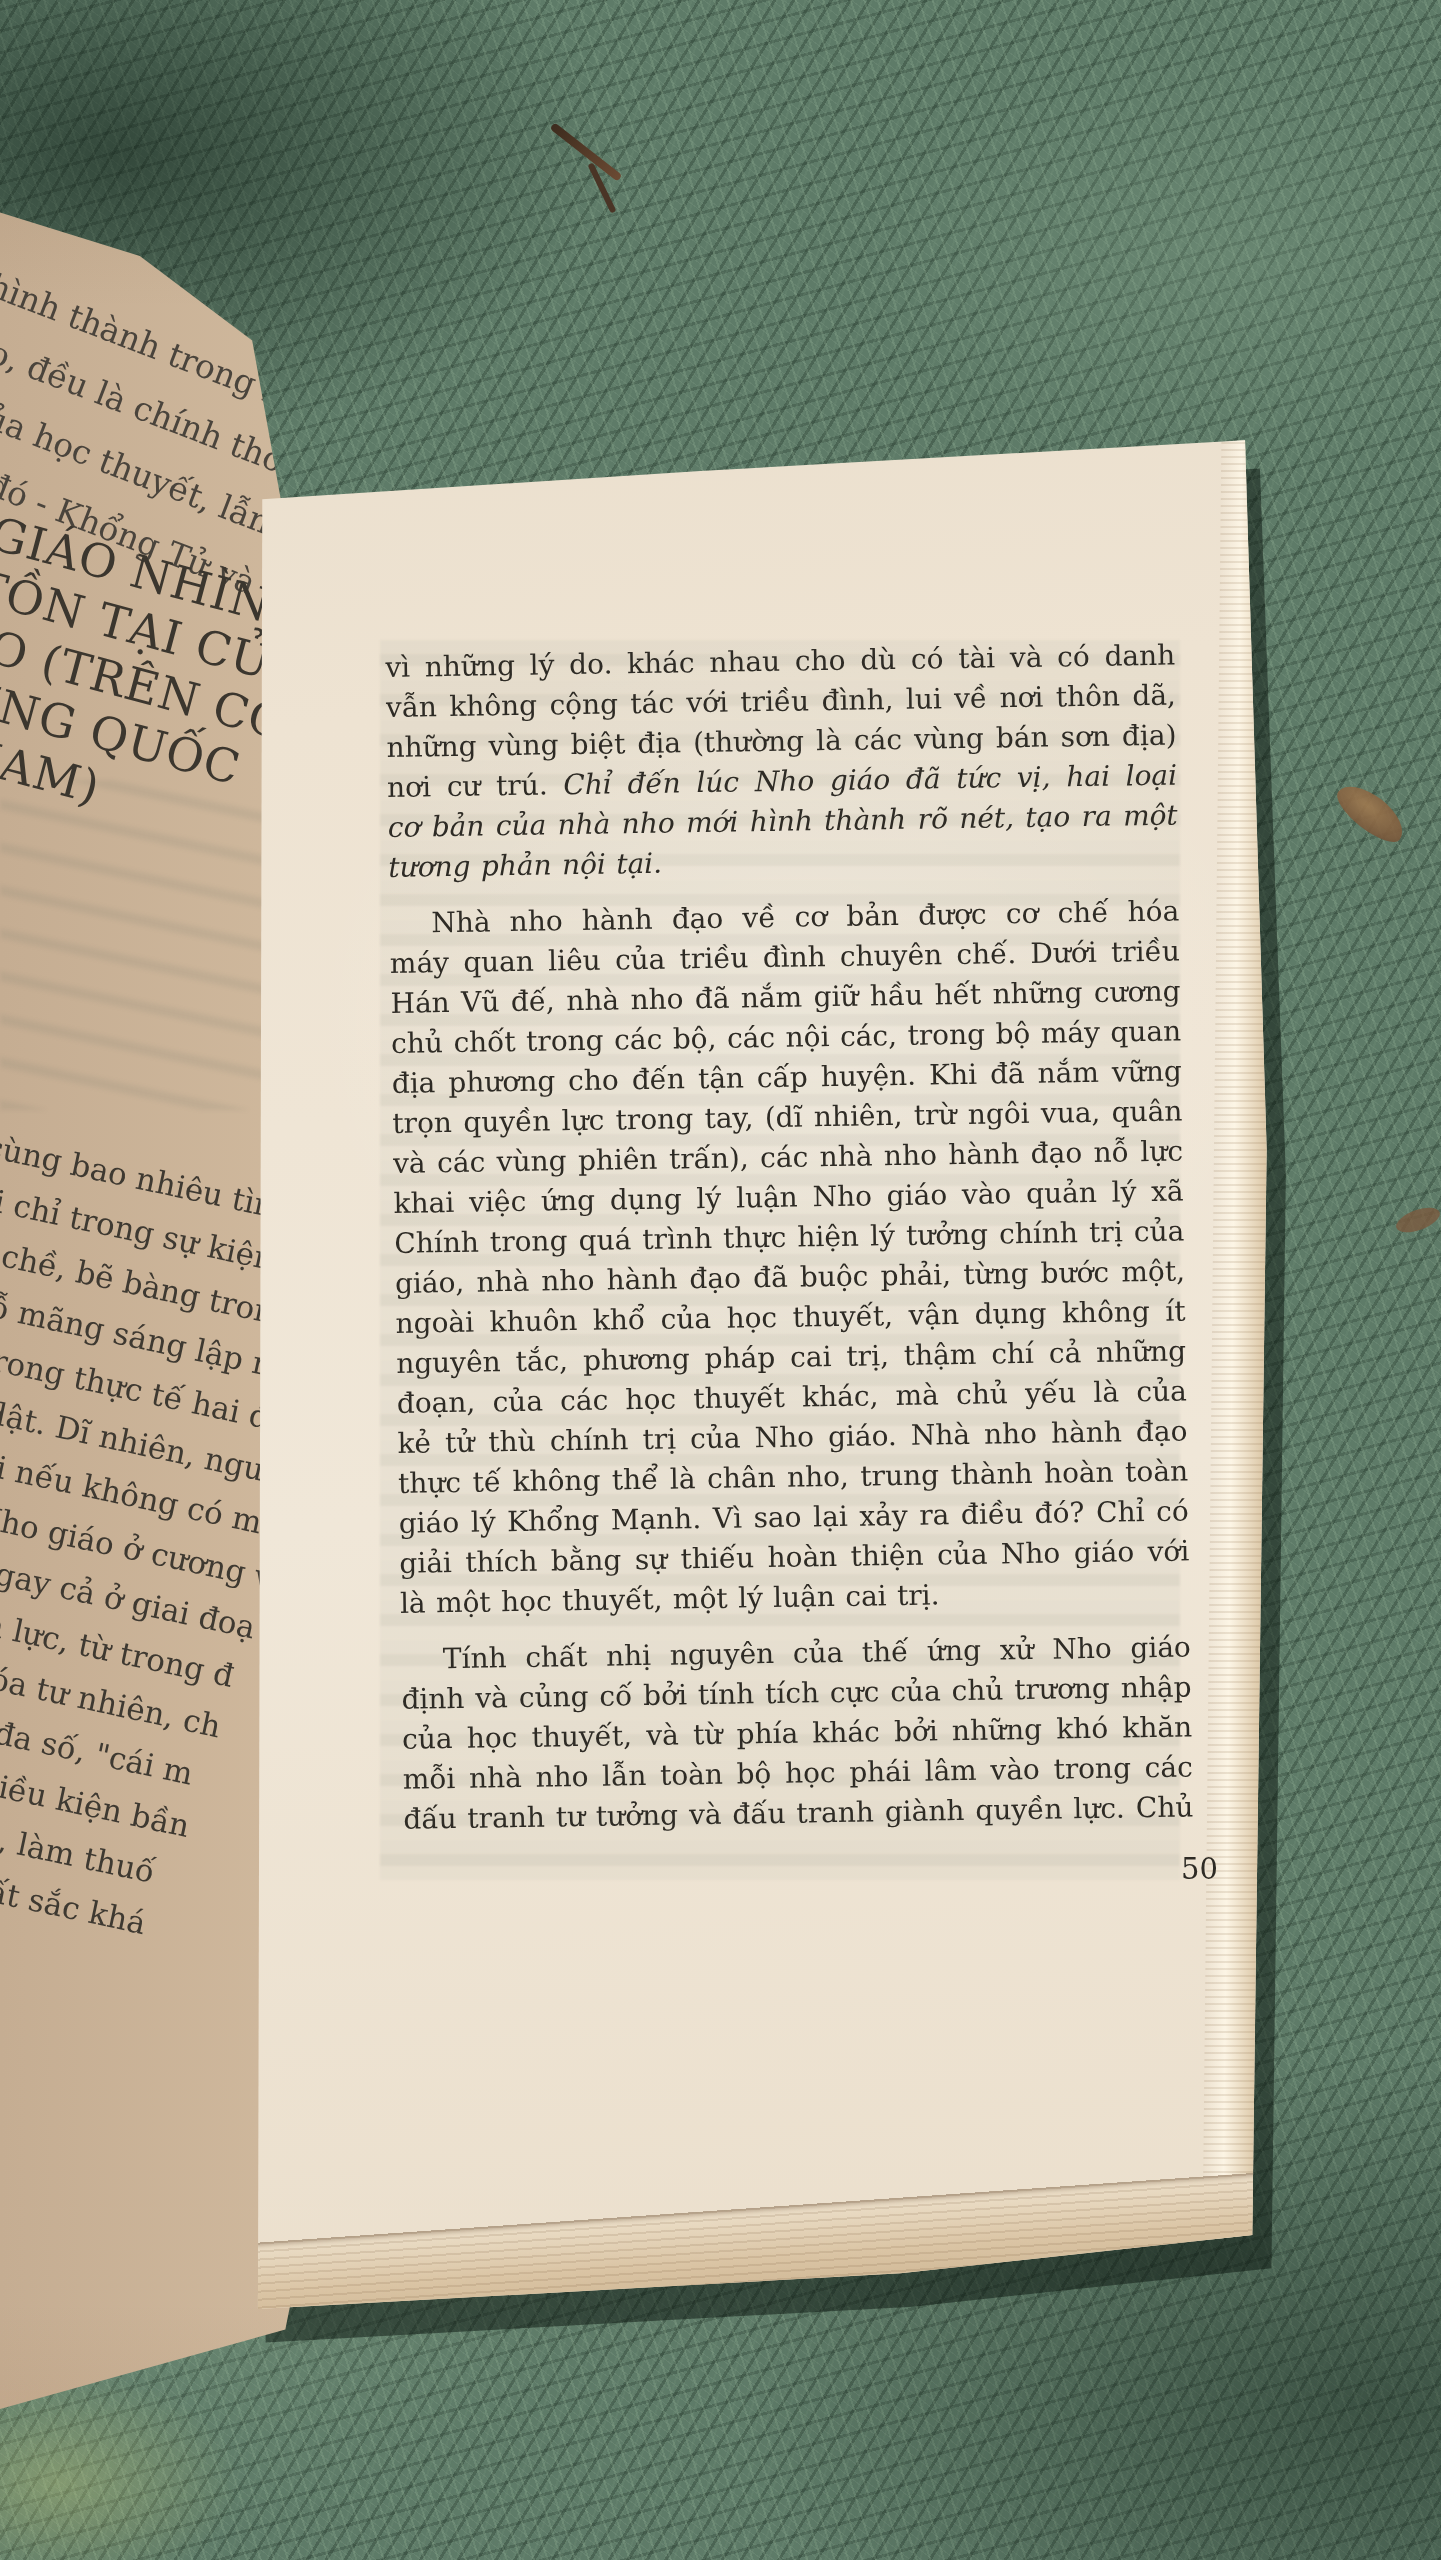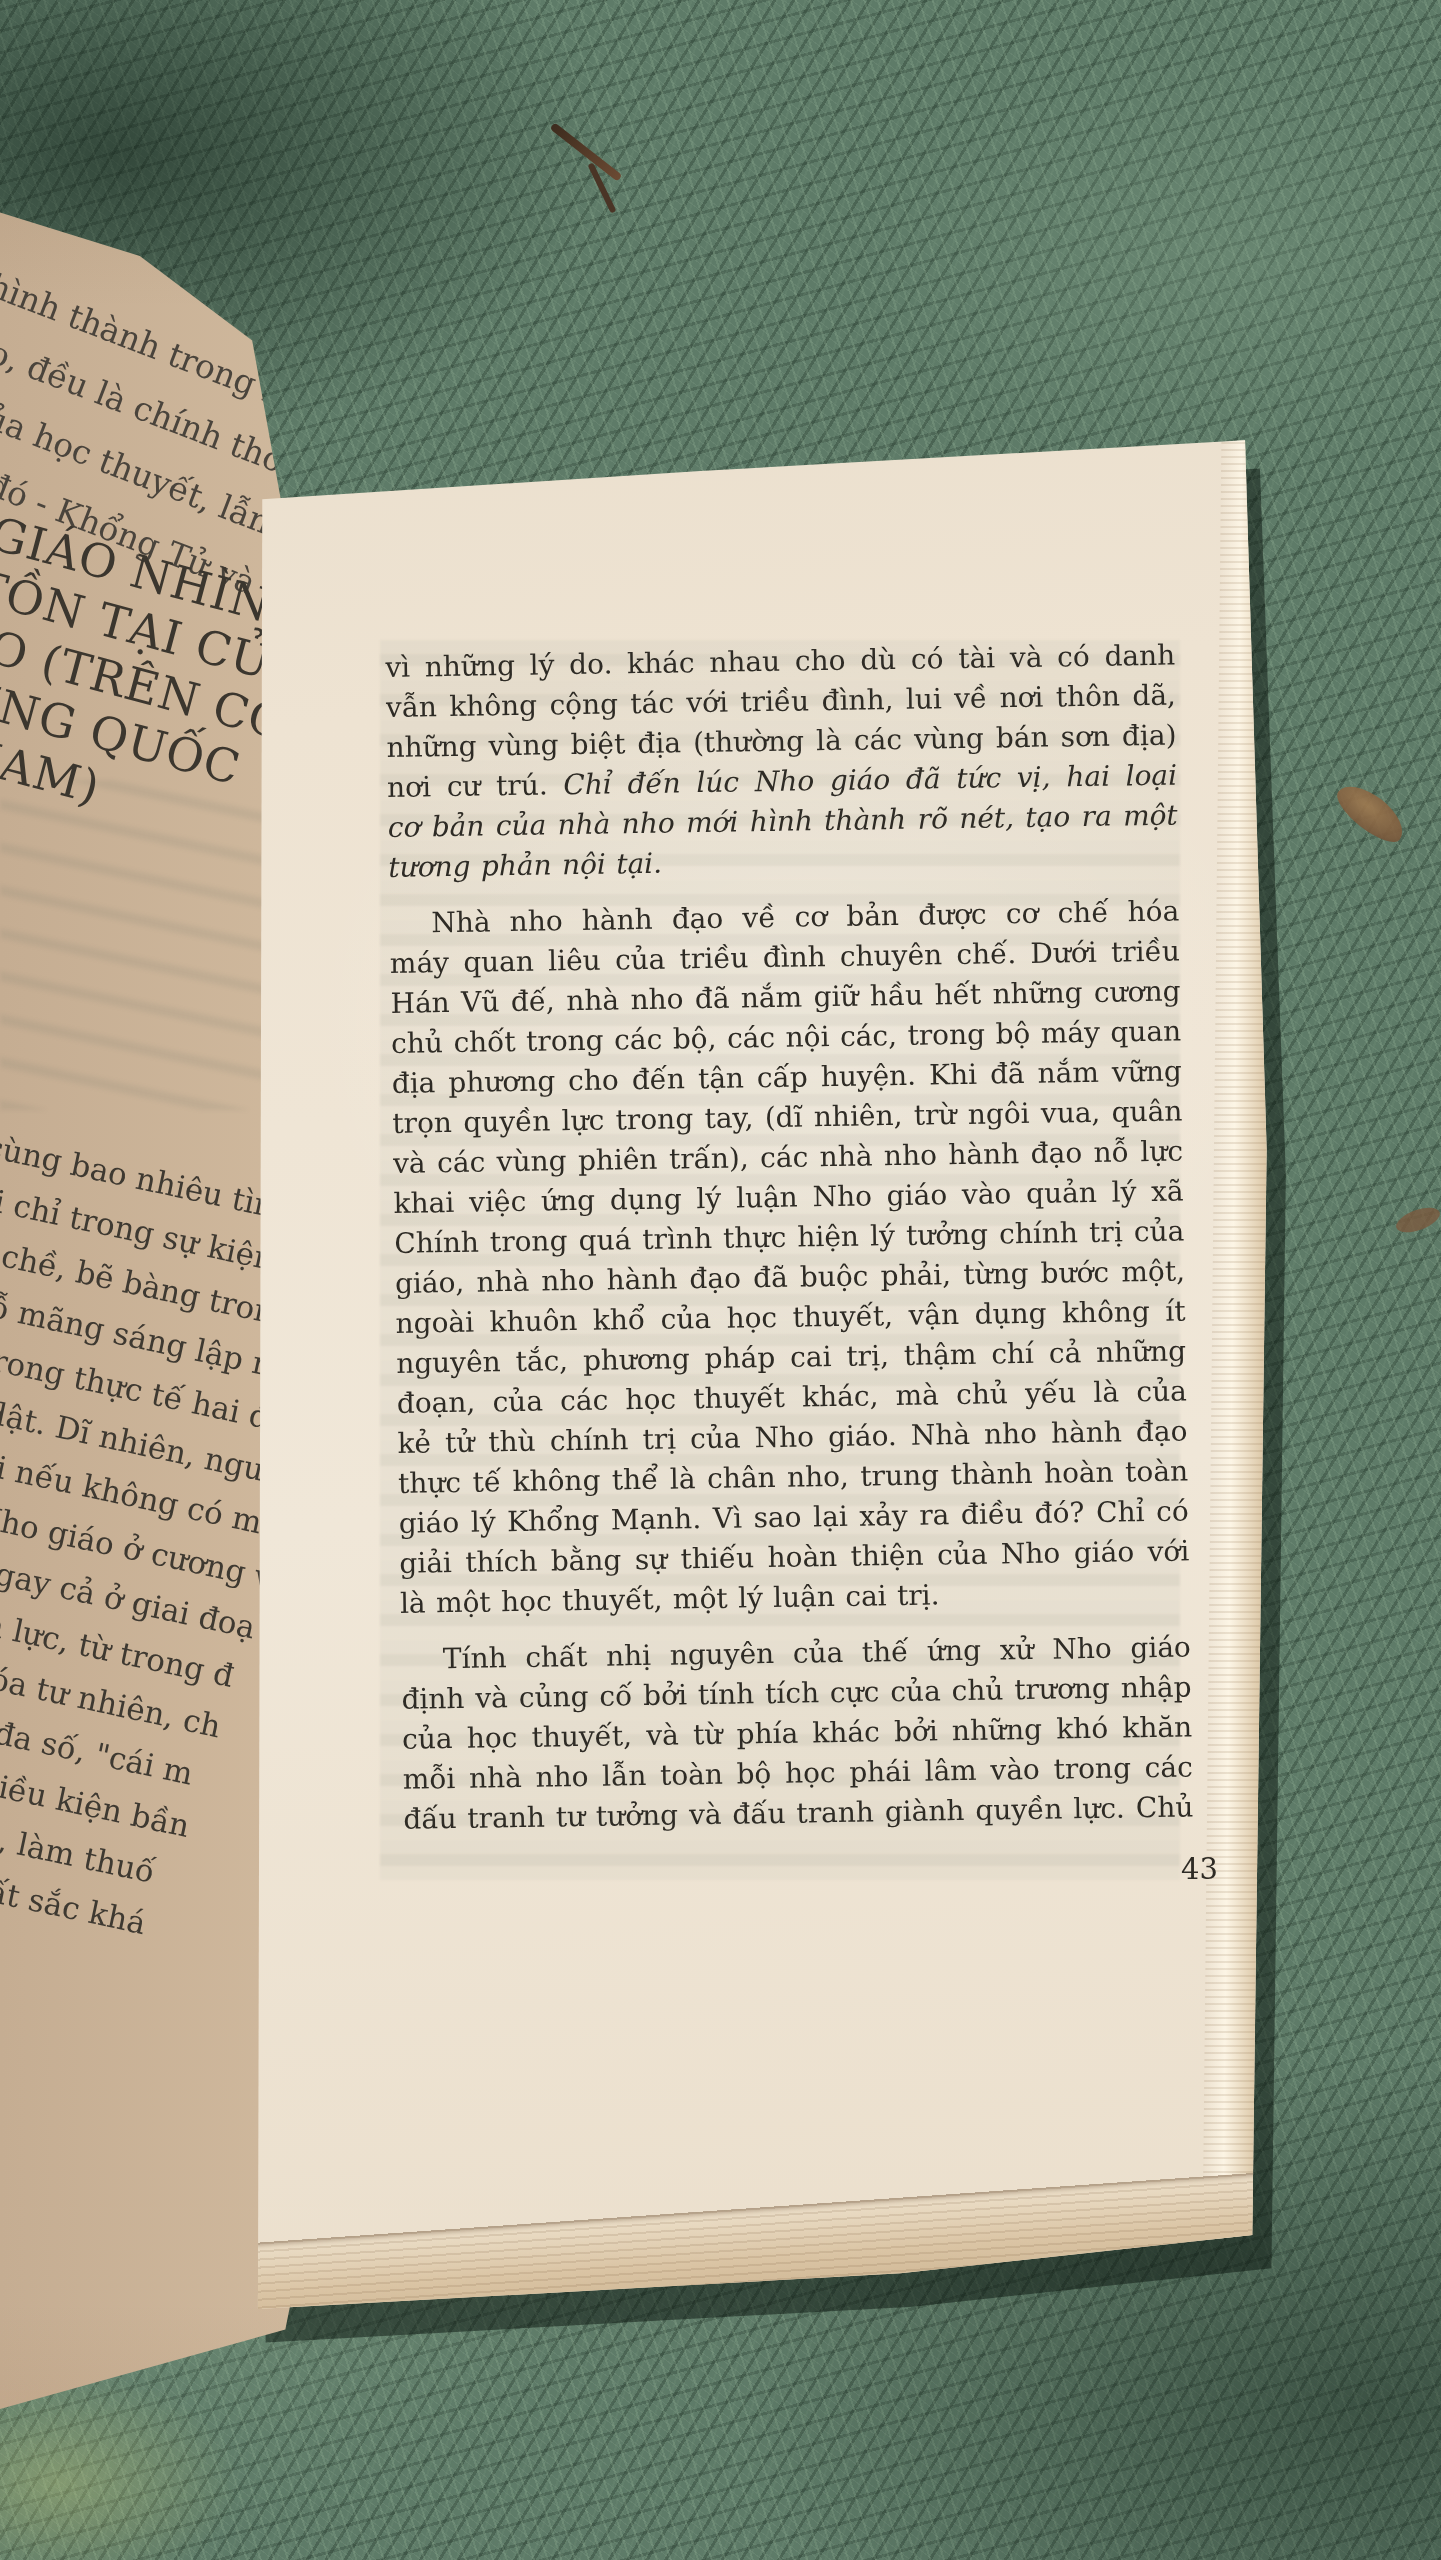--- a/index.html
+++ b/index.html
@@ -173,20 +173,20 @@
         <div class="line"><span>thực tế không thể là chân nho, trung thành hoàn toàn với</span></div>
         <div class="line"><span>giáo lý Khổng Mạnh. Vì sao lại xảy ra điều đó? Chỉ có thể</span></div>
         <div class="line"><span>giải thích bằng sự thiếu hoàn thiện của Nho giáo với tư cách</span></div>
         <div class="line last"><span>là một học thuyết, một lý luận cai trị.</span></div>
         <div class="line para indent"><span>Tính chất nhị nguyên của thế ứng xử Nho giáo được thiết</span></div>
         <div class="line"><span>định và củng cố bởi tính tích cực của chủ trương nhập thế</span></div>
         <div class="line"><span>của học thuyết, và từ phía khác bởi những khó khăn mà</span></div>
         <div class="line"><span>mỗi nhà nho lẫn toàn bộ học phái lâm vào trong các cuộc</span></div>
         <div class="line"><span>đấu tranh tư tưởng và đấu tranh giành quyền lực. Chủ nghĩa</span></div>
       </div>
-    <div class="page-number">43</div>
+    <div class="page-number">50</div>
   </div>
 
   <div class="twig"></div>
   <div class="twig2"></div>
   <div class="leaf"></div>
   <div class="leaf2"></div>
 </div>
 
 </body></html>

